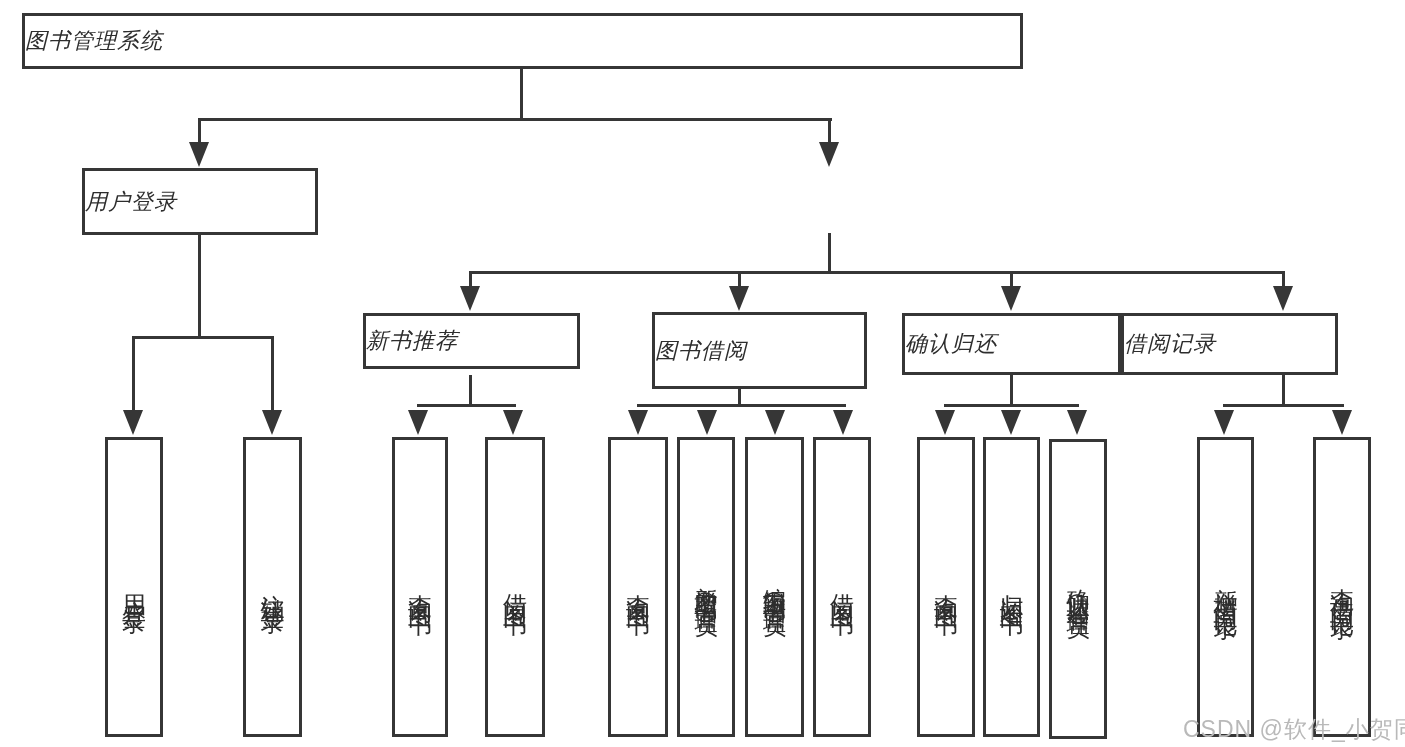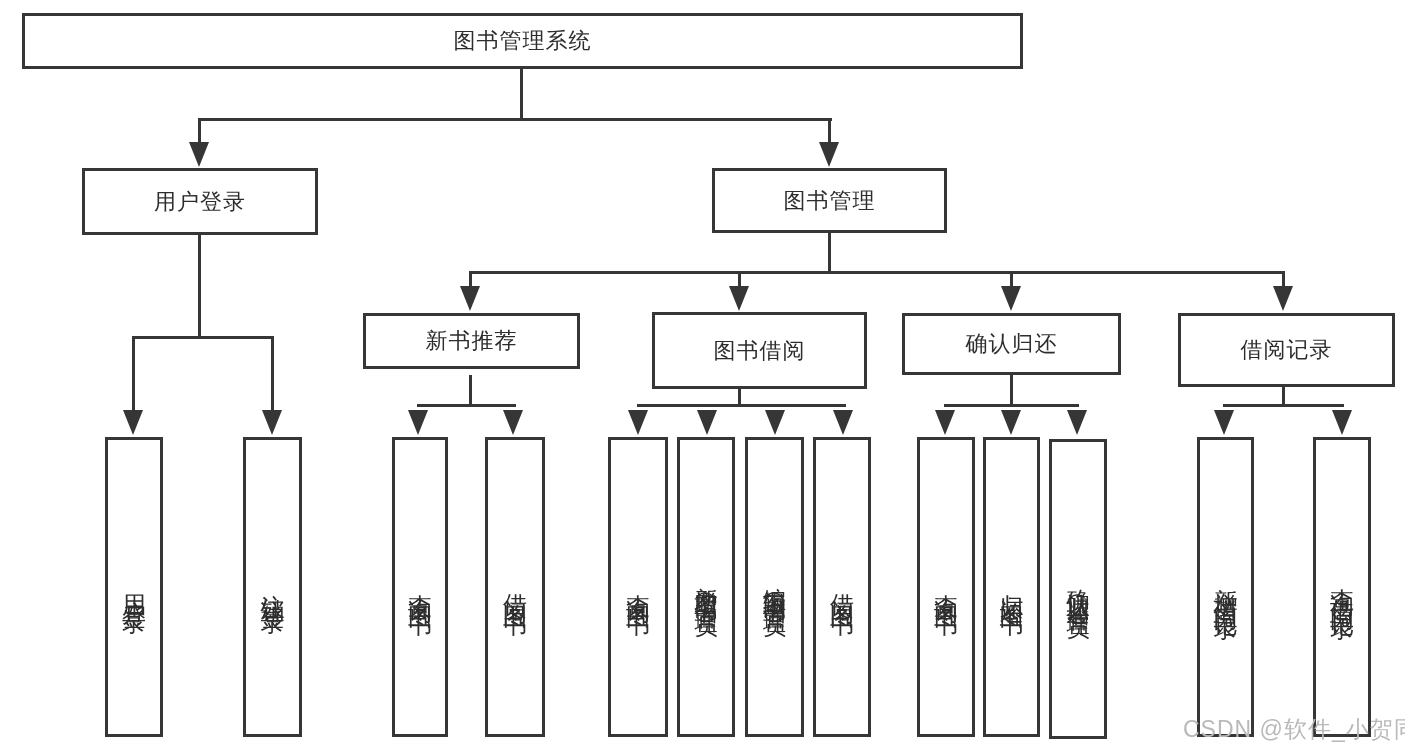--- a/index.html
+++ b/index.html
@@ -8,24 +8,25 @@
     width:1405px;height:747px;
     background:#ffffff;
     font-family:"Liberation Sans","DejaVu Sans",sans-serif;
     overflow:hidden;
   }
   .hbox{
     position:absolute;
     box-sizing:border-box;
     background:#ffffff;
     border:3px solid #363636;
-    display:flex;align-items:center;justify-content:center;
+    display:flex;align-items:center;
     font-size:22px;color:#2d2d2d;
     letter-spacing:1px;
     white-space:nowrap;
+    font-style:italic;
   }
   .vbox{
     position:absolute;
     box-sizing:border-box;
     background:#ffffff;
     border:3px solid #363636;
     display:flex;align-items:center;justify-content:center;
     color:#2d2d2d;
   }
   .vtext{
@@ -108,37 +109,34 @@
   <div class="arw" style="left:1332px;top:410px"></div>
 
   <div class="hbox" style="left:22px;top:13px;width:1001px;height:56px">
     <span>图书管理系统</span>
   </div>
 
   <div class="hbox" style="left:82px;top:168px;width:236px;height:67px">
     <span>用户登录</span>
   </div>
 
-  <div class="hbox" style="left:712px;top:168px;width:235px;height:65px">
-    <span>图书管理</span>
-  </div>
 
   <div class="hbox" style="left:363px;top:313px;width:217px;height:56px">
     <span>新书推荐</span>
   </div>
 
   <div class="hbox" style="left:652px;top:312px;width:215px;height:77px">
     <span>图书借阅</span>
   </div>
 
   <div class="hbox" style="left:902px;top:313px;width:219px;height:62px">
     <span>确认归还</span>
   </div>
 
-  <div class="hbox" style="left:1178px;top:313px;width:217px;height:74px">
+  <div class="hbox" style="left:1121px;top:313px;width:217px;height:62px">
     <span>借阅记录</span>
   </div>
 
   <div class="vbox" style="left:105px;top:437px;width:58px;height:300px">
     <span class="vtext">用户登录</span>
   </div>
 
   <div class="vbox" style="left:243px;top:437px;width:59px;height:300px">
     <span class="vtext">注销登录</span>
   </div>

